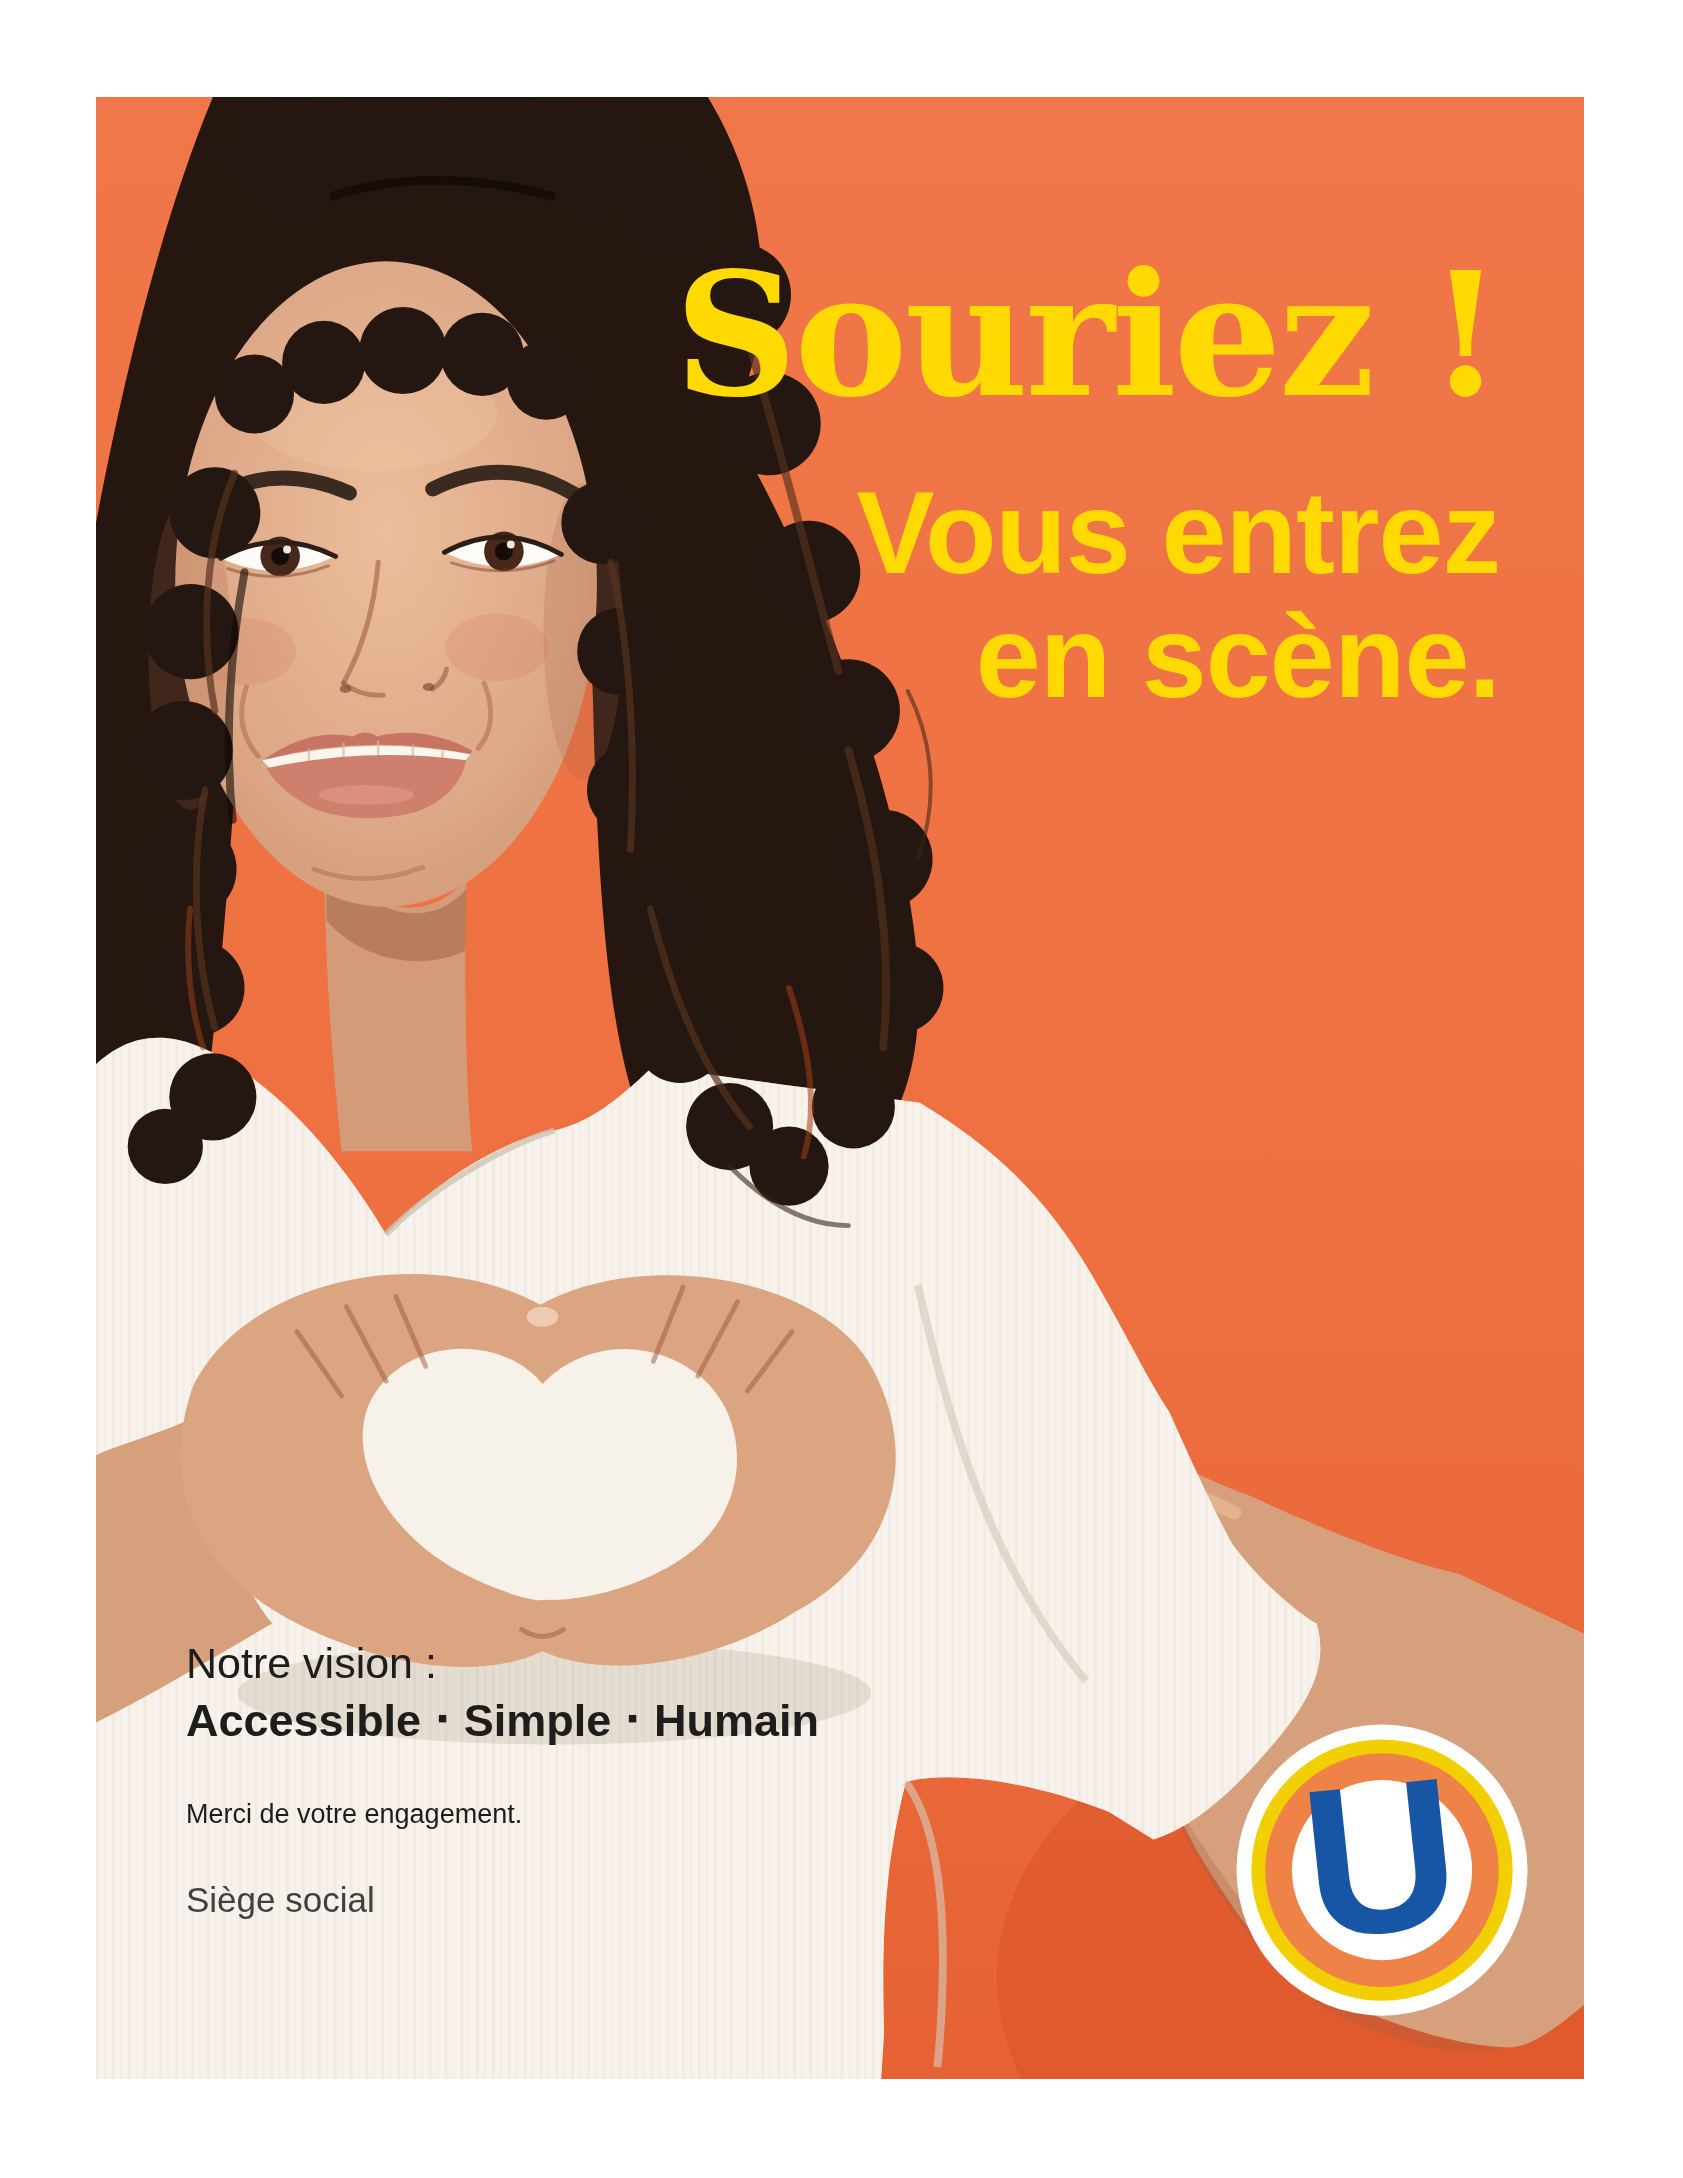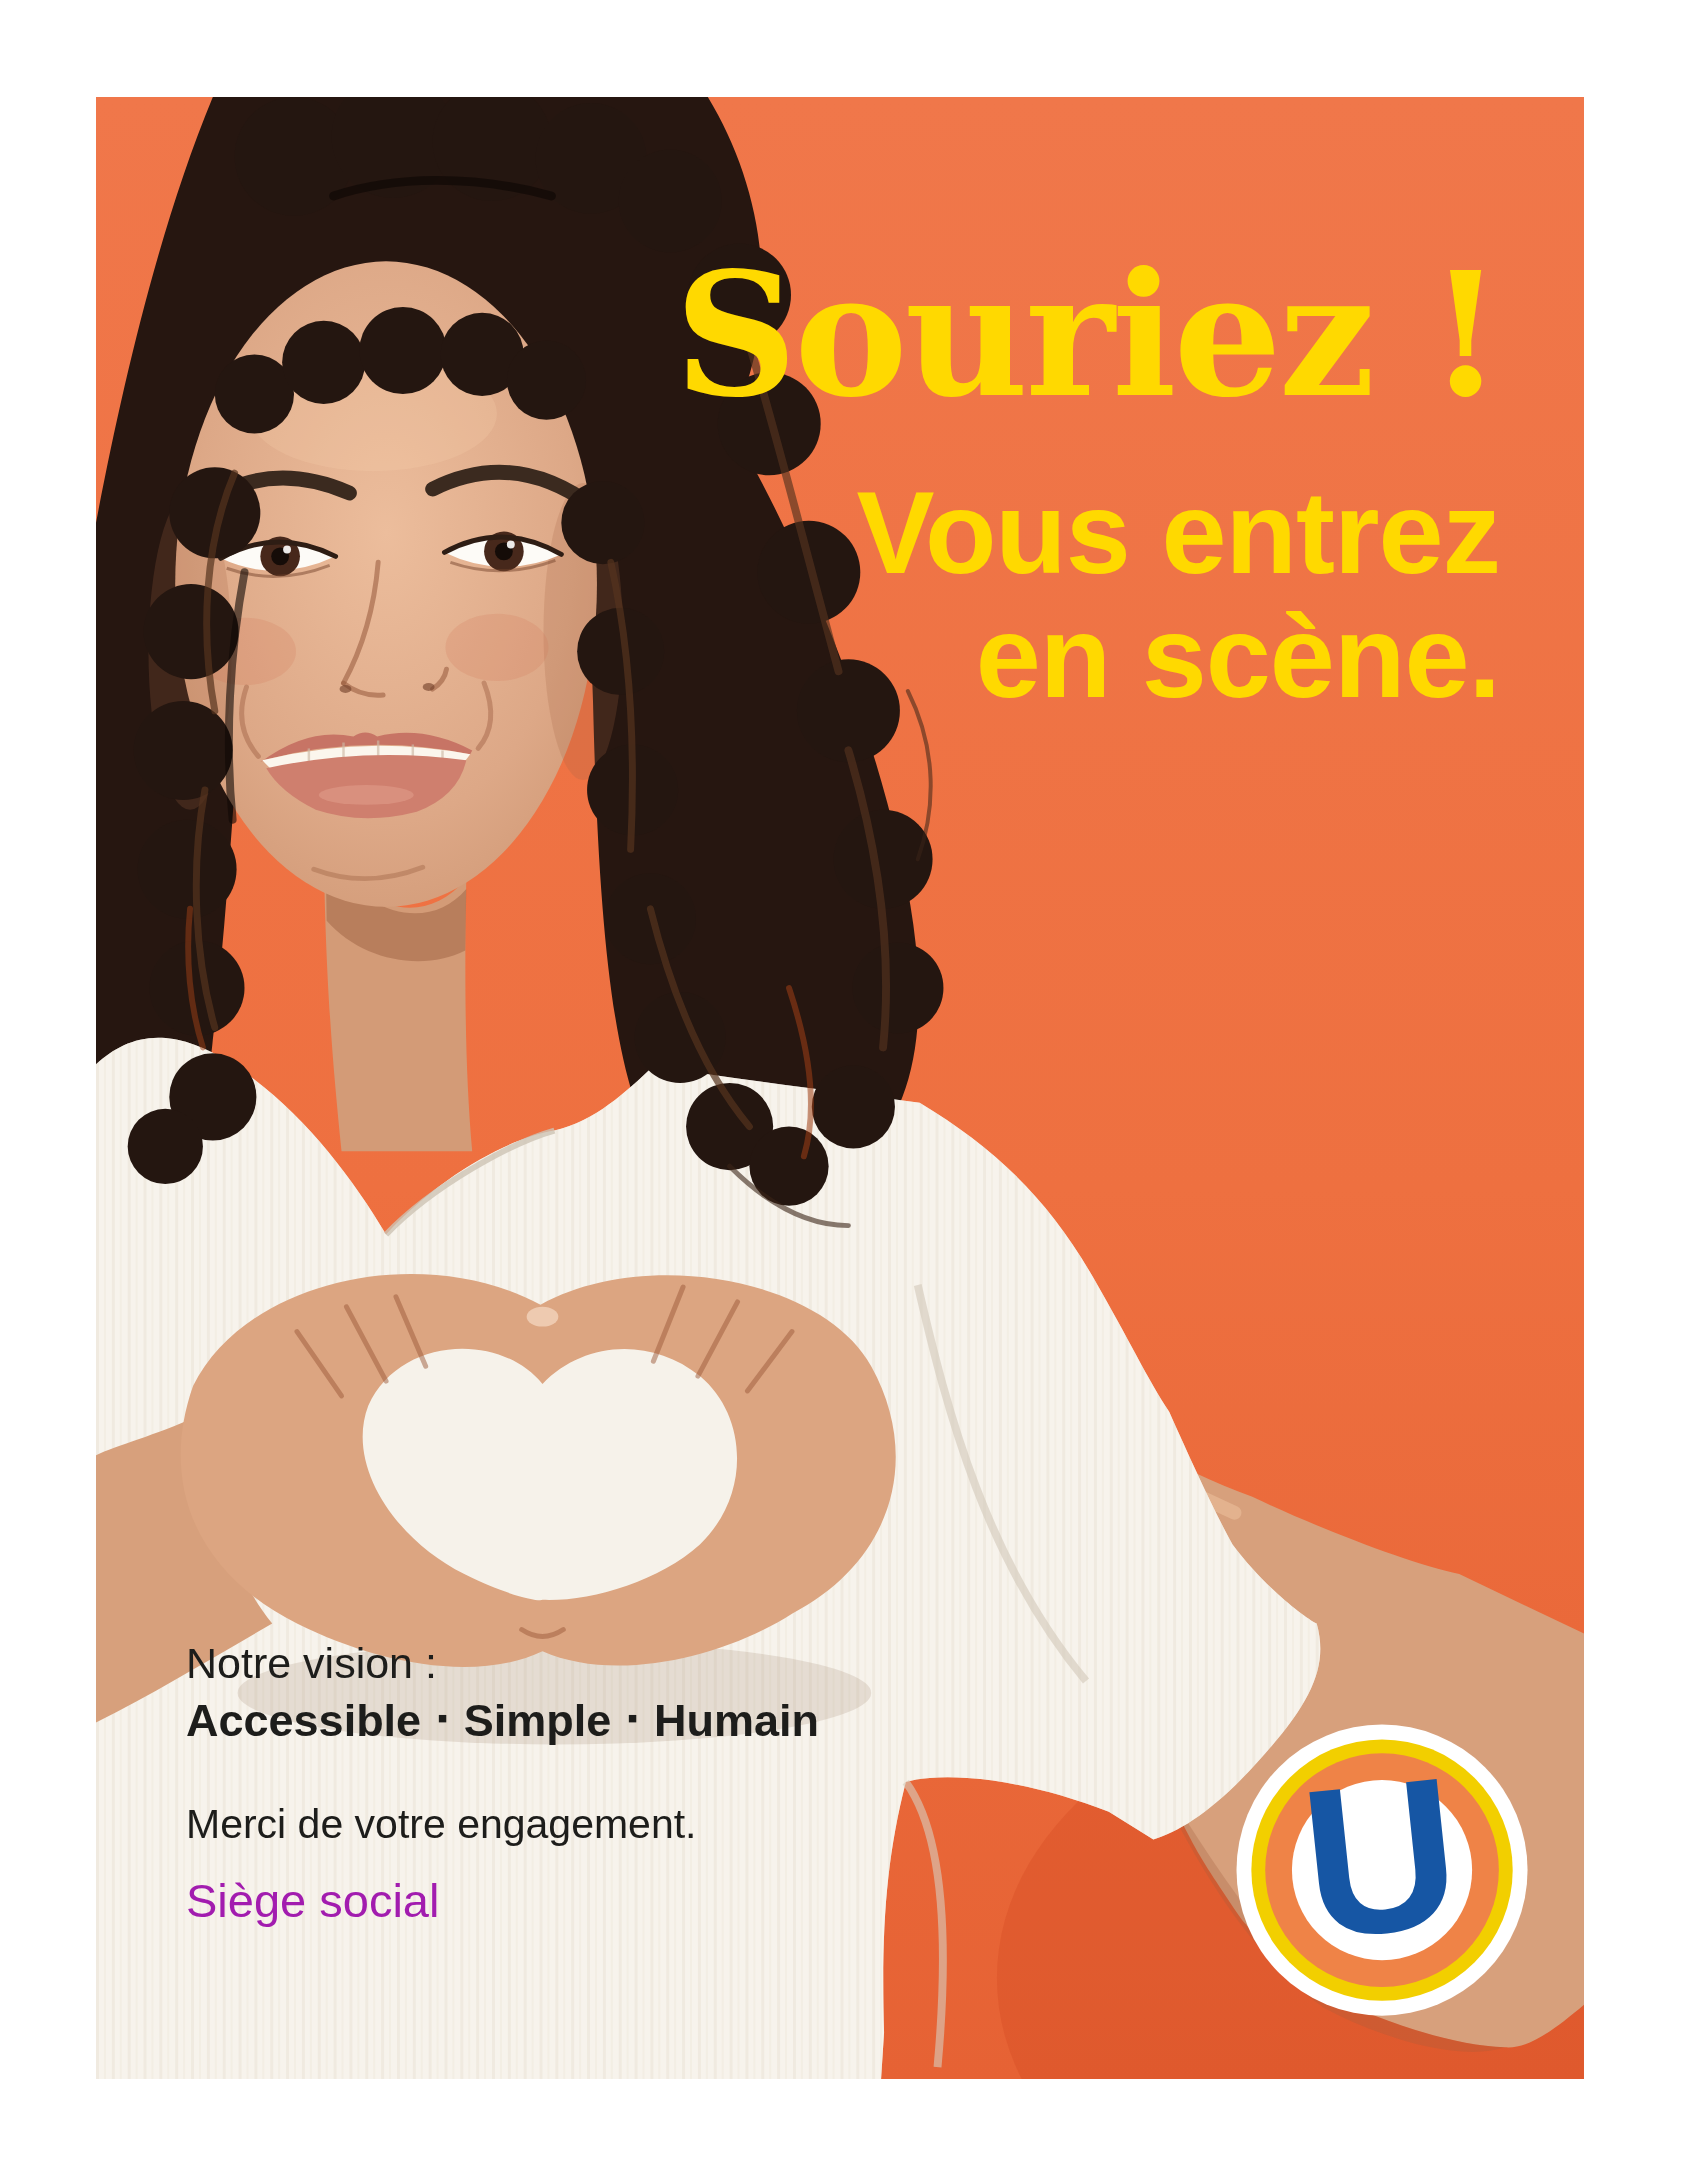--- a/index.html
+++ b/index.html
@@ -11,22 +11,22 @@
   .hero{position:absolute;top:149px;right:84px;text-align:right;color:#ffd900;}
   .hero h1{margin:0 0 46px 0;font-family:"DejaVu Serif", serif;font-weight:bold;
            font-size:170px;line-height:1.05;letter-spacing:-3px;white-space:nowrap;}
   .hero .sub{font-family:"Liberation Sans", sans-serif;font-weight:bold;
              font-size:117px;line-height:124px;letter-spacing:-1px;white-space:nowrap;}
 
   .vision-block{position:absolute;left:90px;top:1538px;color:#1d1d1b;}
   .vision-label{font-size:43px;line-height:56px;font-weight:normal;letter-spacing:0;}
   .vision-values{font-size:45px;line-height:59px;font-weight:bold;display:flex;align-items:flex-end;white-space:nowrap;}
   .vision-values .bullet{font-size:30px;padding:0 16px;position:relative;top:-3px;}
-  .thanks{margin-top:50px;font-size:41px;line-height:48px;font-weight:normal;white-space:nowrap;}
-  .footer-note{margin-top:32px;font-size:47px;line-height:42px;color:#a21caf;white-space:nowrap;}
+  .thanks{margin-top:40px;font-size:27px;line-height:48px;font-weight:normal;white-space:nowrap;}
+  .footer-note{margin-top:41px;font-size:35px;line-height:42px;color:#404040;white-space:nowrap;}
 </style>
 </head>
 <body>
 
 <div id="page">
   <div id="poster">
 
     <svg class="scene" viewBox="0 0 1503 2002" aria-hidden="true">
       <defs>
         <linearGradient id="bgGrad" x1="0" y1="0" x2="0" y2="1">

